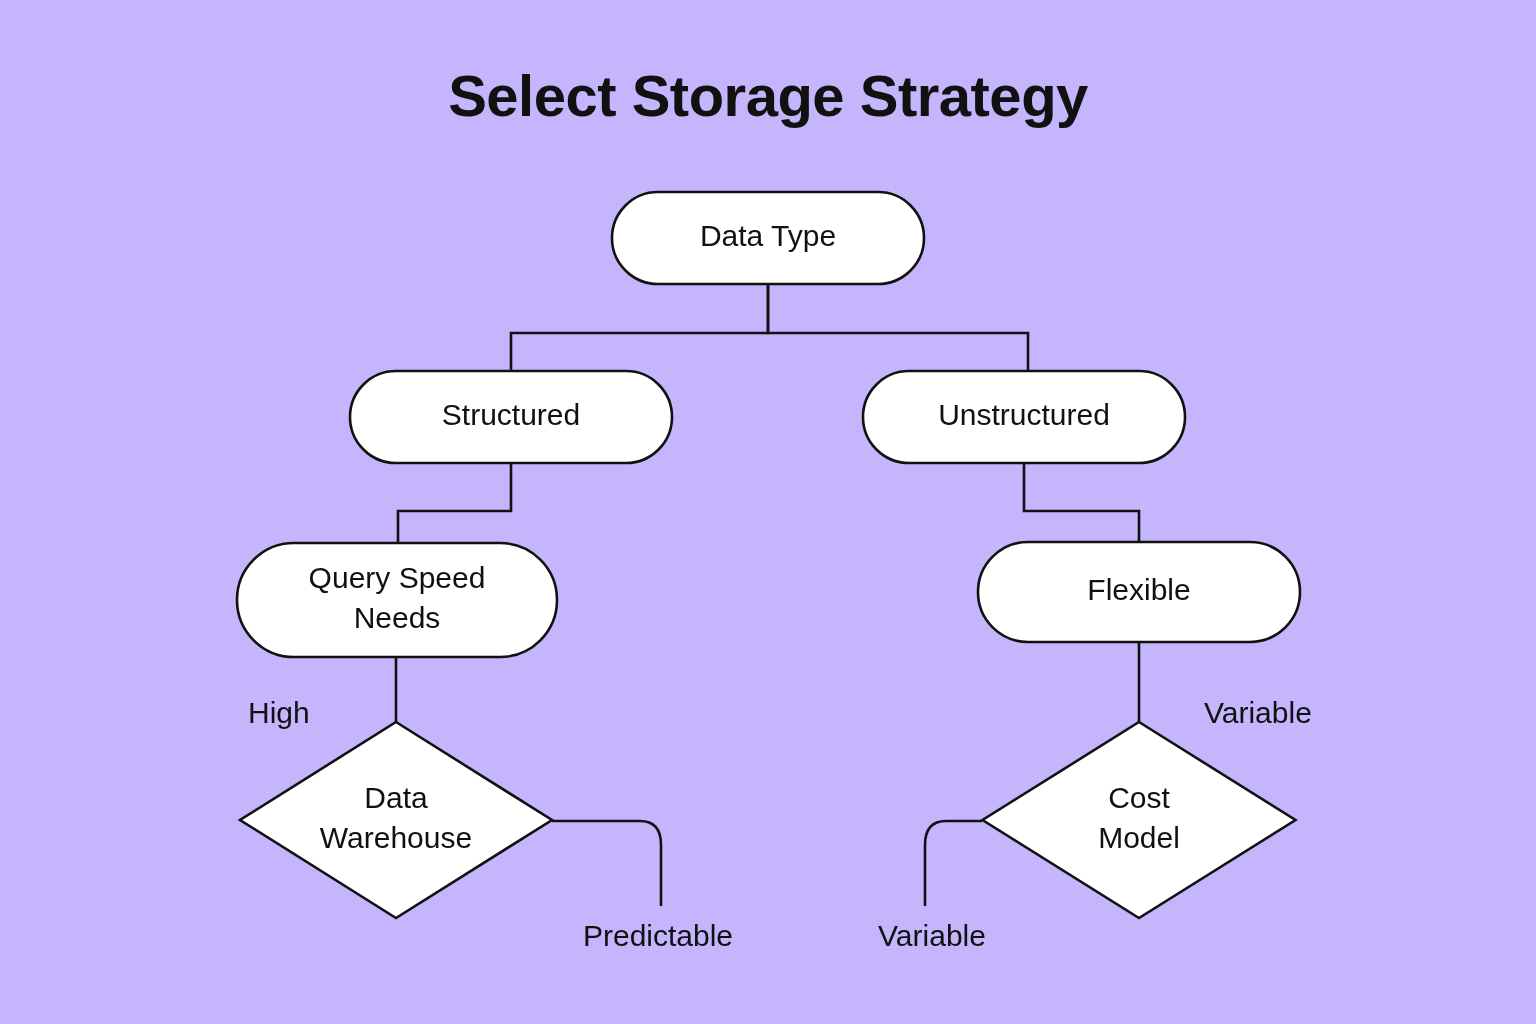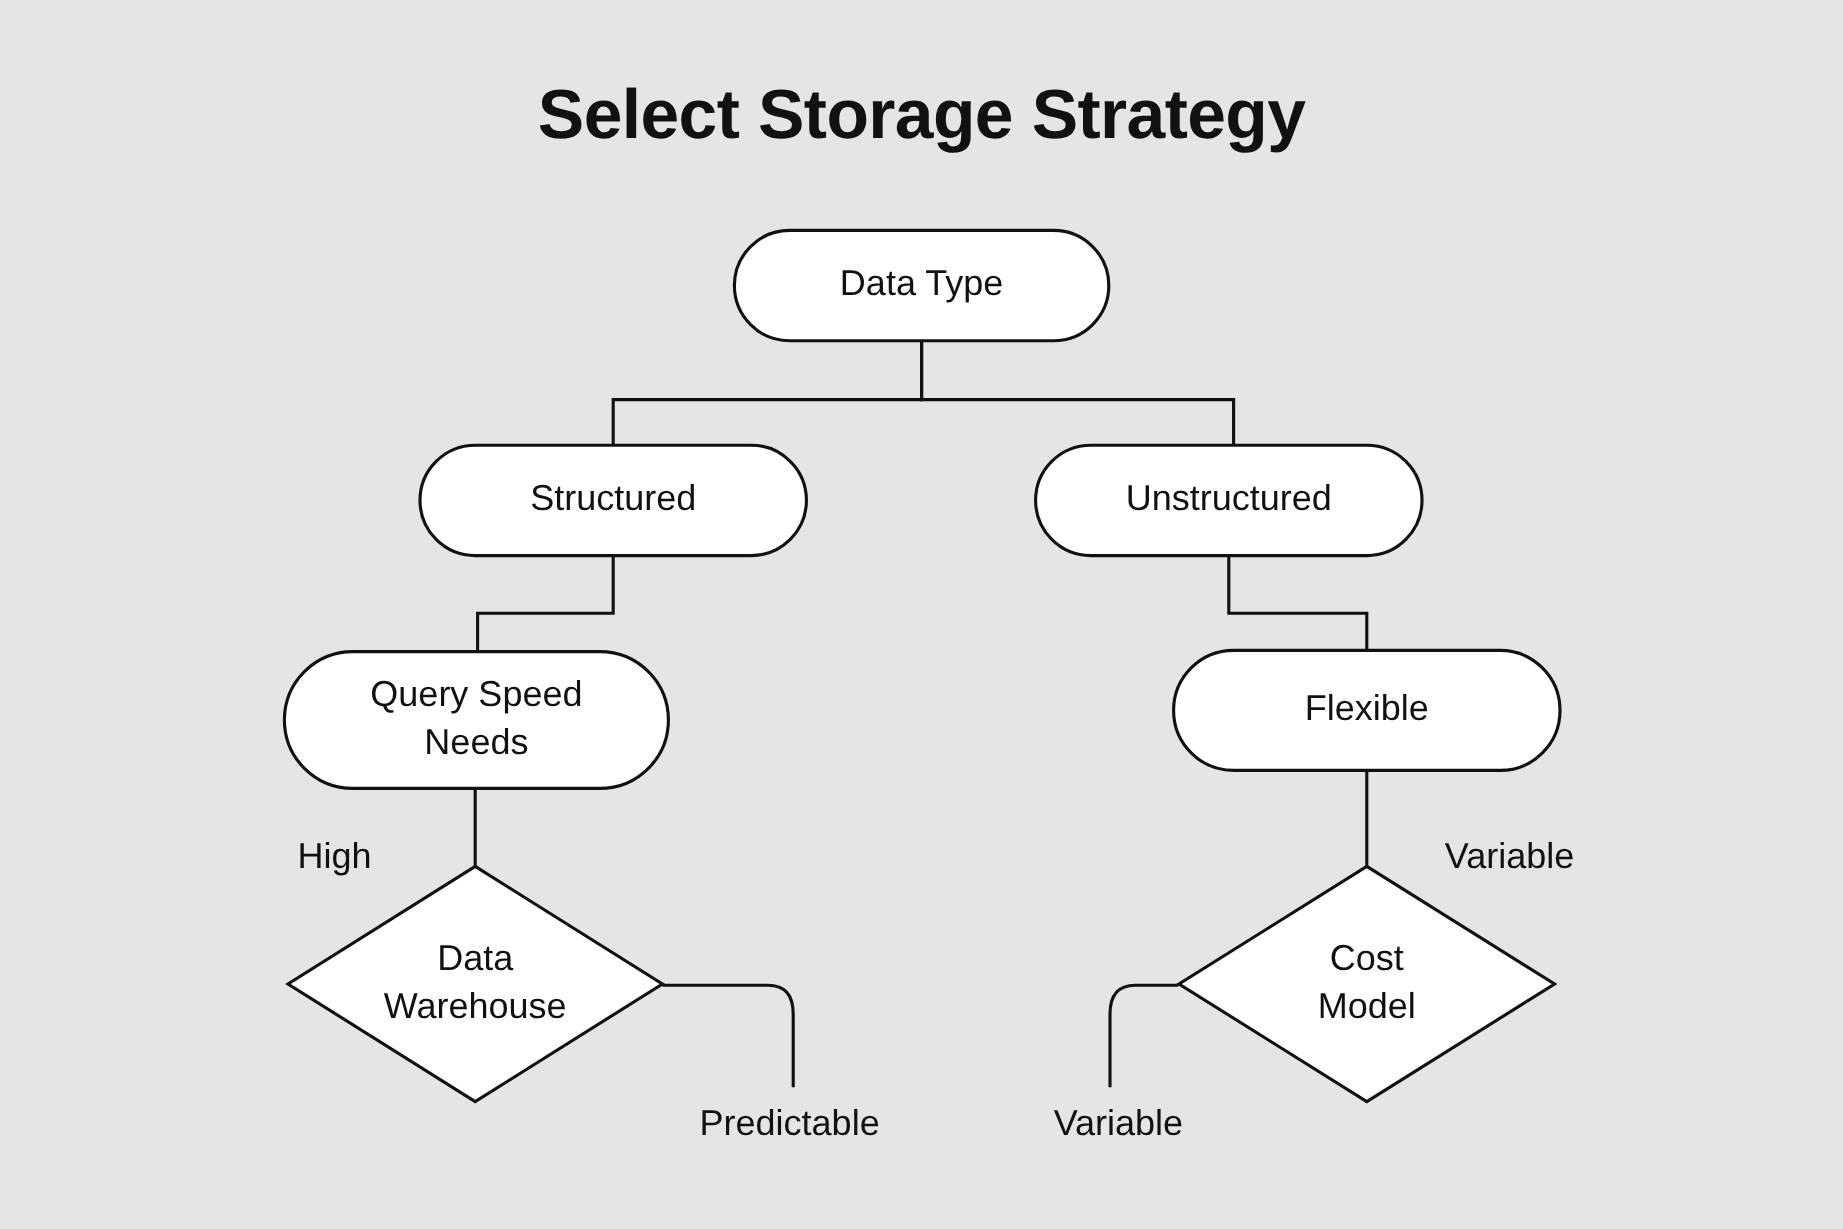--- a/index.html
+++ b/index.html
@@ -11,21 +11,21 @@
     width: 1536px;
     height: 1024px;
     background: #f7f7f7;
     font-family: "Liberation Sans", sans-serif;
     overflow: hidden;
   }
   #canvas {
     position: relative;
     width: 1536px;
     height: 1024px;
-    background: #e5e5e5;
+    background: #c4b5fd;
   }
   .diagram-title {
     position: absolute;
     top: 62px;
     left: 0;
     width: 1536px;
     text-align: center;
     font-family: "Liberation Sans", sans-serif;
     font-size: 58px;
     font-weight: bold;

